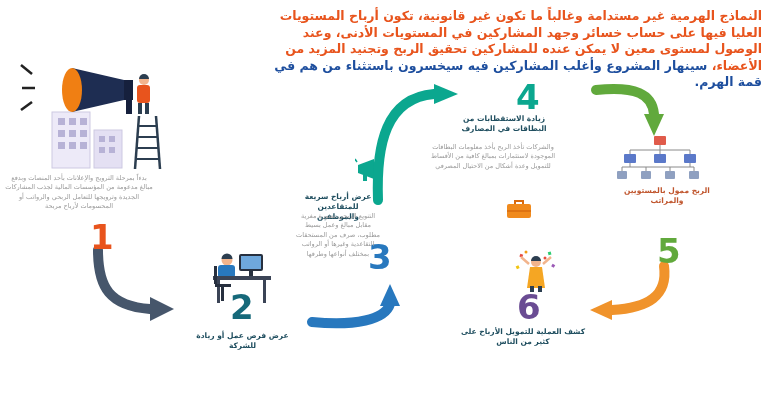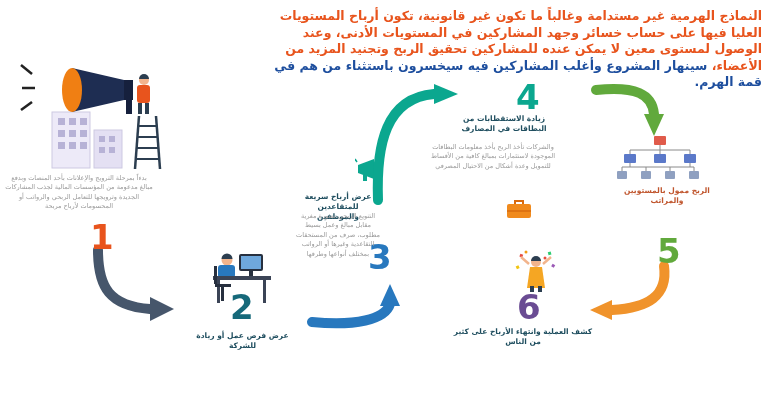--- a/index.html
+++ b/index.html
@@ -187,19 +187,19 @@
   <div class="num num2">2</div>
   <div class="num num3">3</div>
   <div class="num num4">4</div>
   <div class="num num5">5</div>
   <div class="num num6">6</div>
 
   <div class="cap cap2" dir="rtl">عرض فرص عمل أو ريادة للشركة</div>
   <div class="cap cap3" dir="rtl">عرض أرباح سريعة للمتقاعدين والموظفين</div>
   <div class="cap cap4" dir="rtl">زيادة الاستقطابات من البطاقات في المصارف</div>
   <div class="cap cap5" dir="rtl">الربح ممول بالمستويين والمراتب</div>
-  <div class="cap cap6" dir="rtl">كشف العملية وانتهاء الأرباح على كثير من الناس</div>
+  <div class="cap cap6" dir="rtl">كشف العملية للتمويل الأرباح على كثير من الناس</div>
 
   <div class="body body1" dir="rtl">بدءاً بمرحلة الترويج والإعلانات بأحد المنصات وبدفع مبالغ مدعومة من المؤسسات المالية لجذب المشاركات الجديدة وترويجها للتعامل الربحي والرواتب أو المحسومات لأرباح مربحة</div>
   <div class="body body3" dir="rtl">التنويع الربحي بصورة مغرية مقابل مبالغ وعمل بسيط مطلوب، صرف من المستحقات التقاعدية وغيرها أو الرواتب بمختلف أنواعها وطرقها</div>
   <div class="body body4" dir="rtl">والشركات تأخذ الربح بأخذ معلومات البطاقات الموجودة لاستثمارات بمبالغ كافية من الأقساط للتمويل وعدة أشكال من الاحتيال المصرفي</div>
 
 </div>
 
 </body></html>

